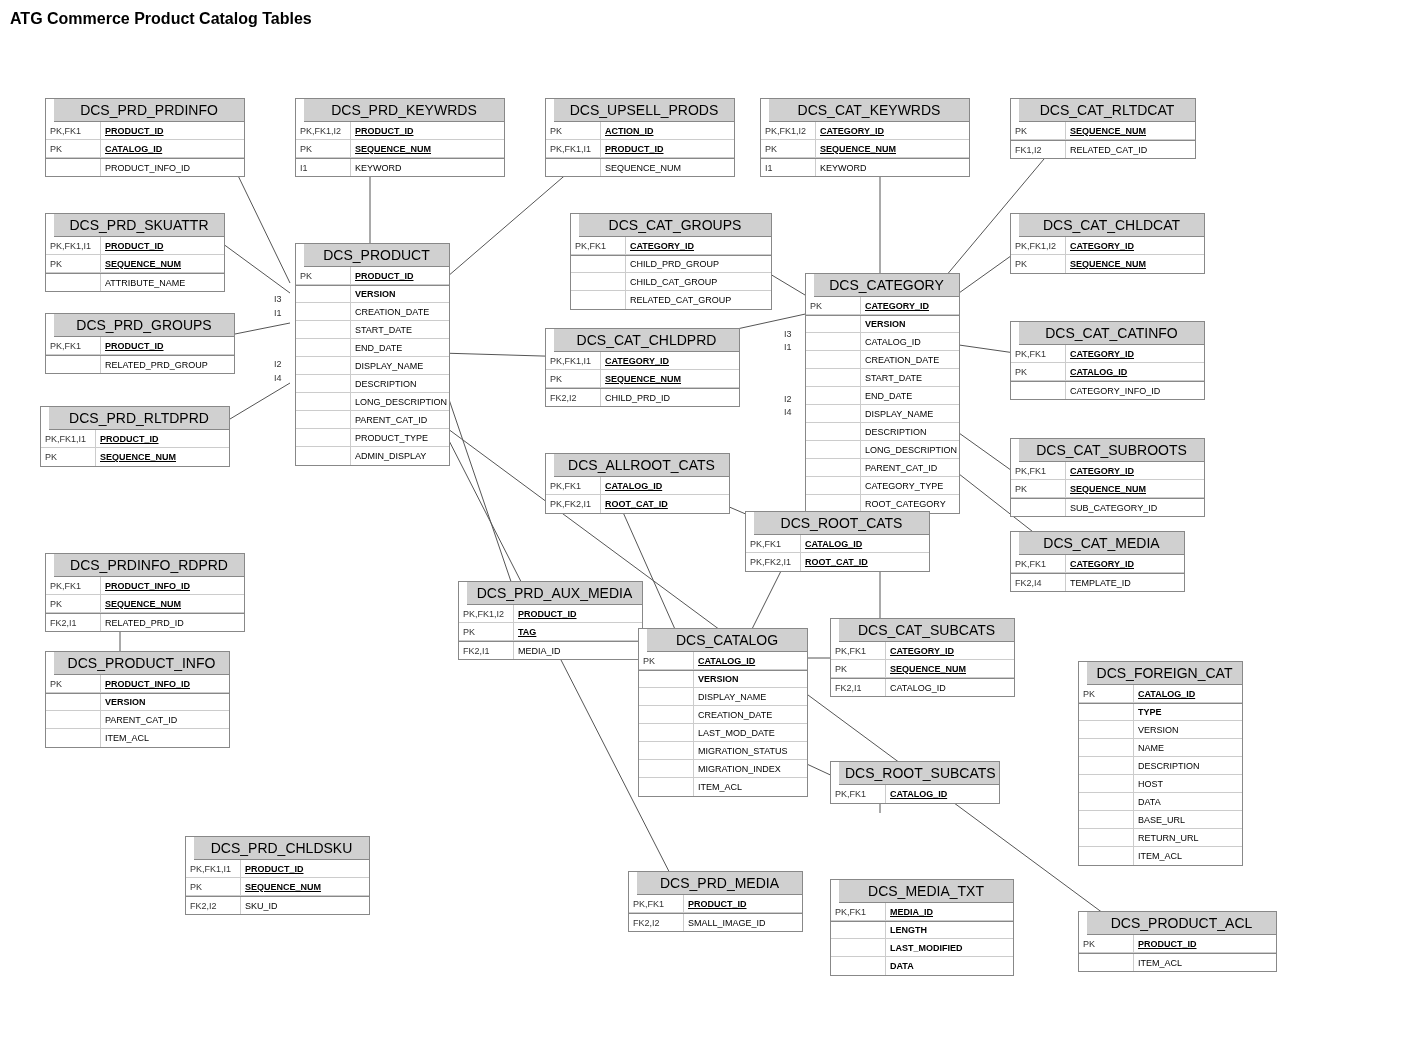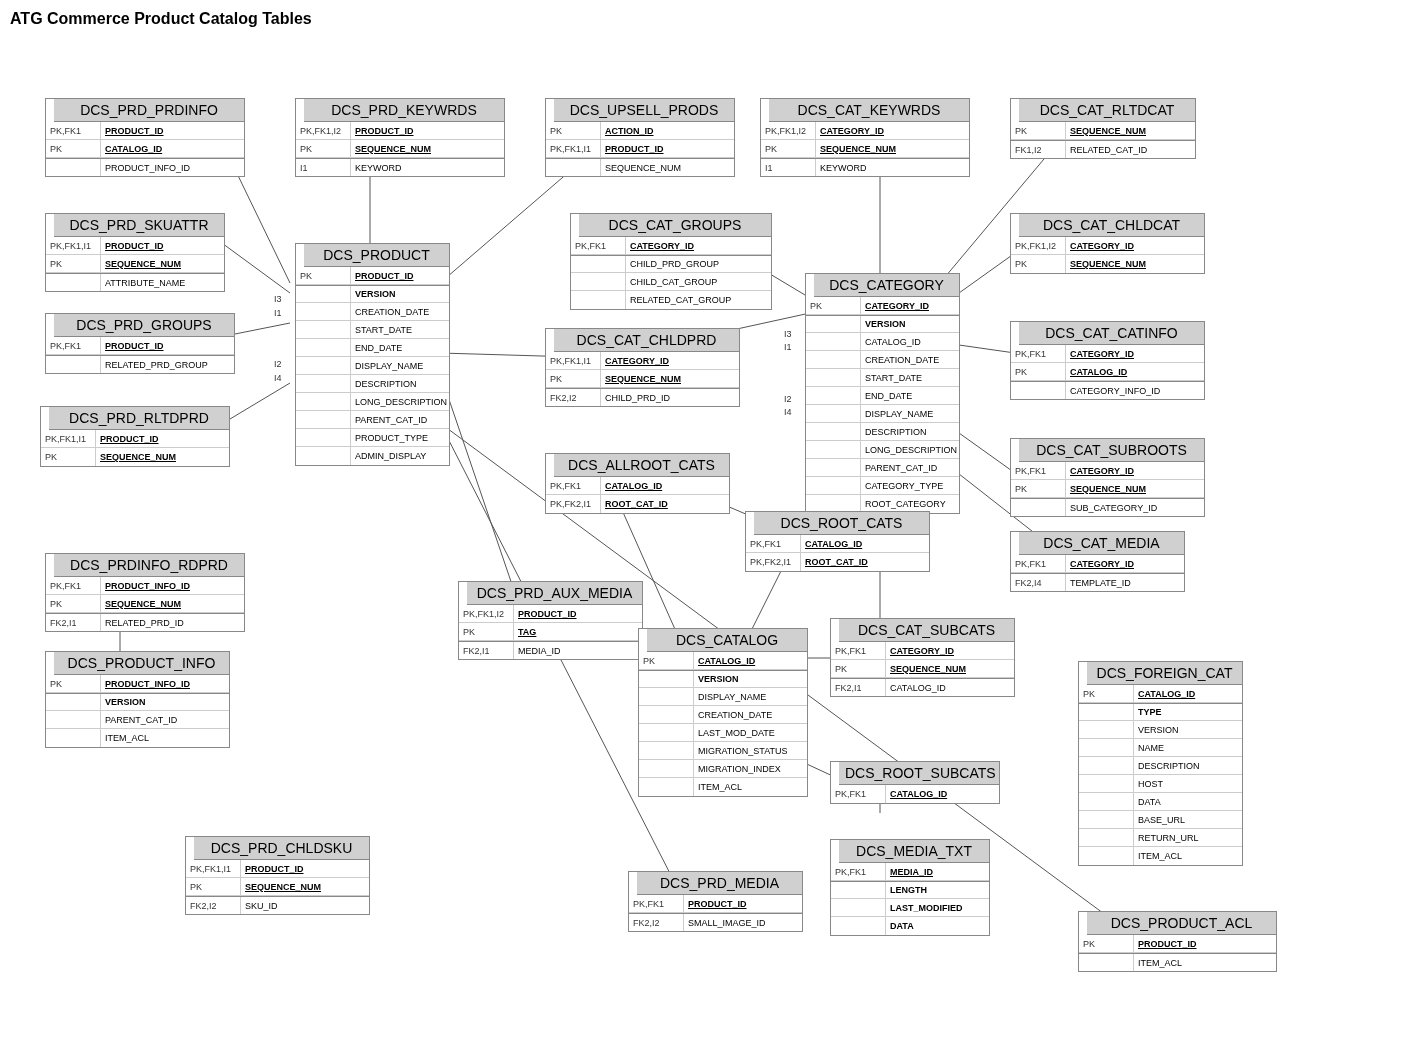--- a/index.html
+++ b/index.html
@@ -719,21 +719,21 @@
         <div class="col-key">PK,FK1</div>
         <div class="col-field underline">PRODUCT_ID</div>
       </div>
       <div class="table-row section-divider">
         <div class="col-key">FK2,I2</div>
         <div class="col-field">SMALL_IMAGE_ID</div>
       </div>
     </div>
   </div>
 
-  <div class="db-table" style="left:820px;top:796px;width:160px">
+  <div class="db-table" style="left:820px;top:836px;width:184px">
     <div class="table-header">DCS_MEDIA_TXT</div>
     <div class="table-body">
       <div class="table-row">
         <div class="col-key">PK,FK1</div>
         <div class="col-field underline">MEDIA_ID</div>
       </div>
       <div class="table-row section-divider">
         <div class="col-key"></div>
         <div class="col-field bold">LENGTH</div>
       </div>

